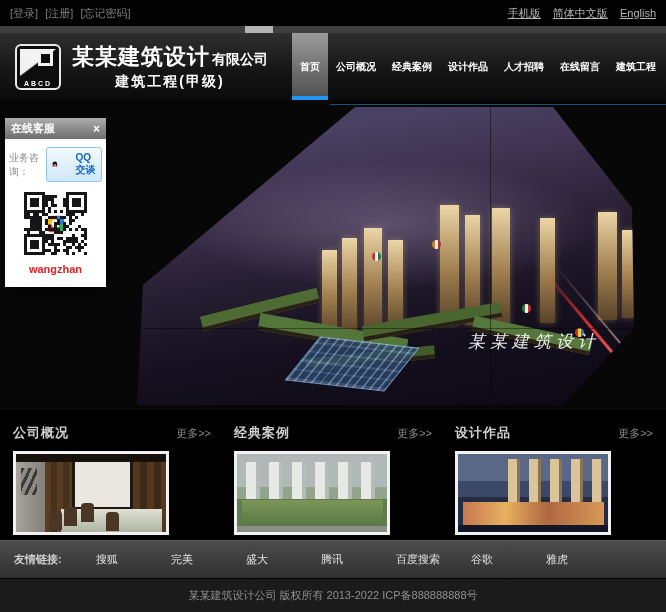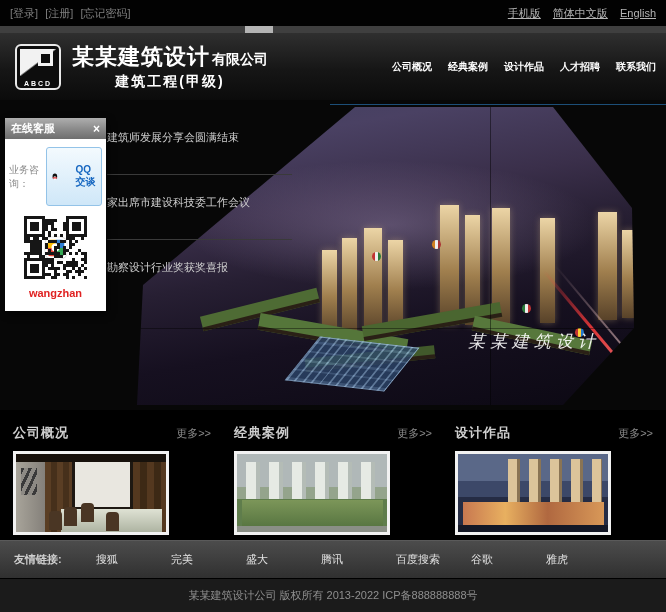--- a/index.html
+++ b/index.html
@@ -75,21 +75,21 @@
   .wm-cn { font-family:"DejaVu Serif",serif; font-style:italic; font-size:17px; color:rgba(255,255,255,.9); letter-spacing:5px; }
   .wm-en { font-size:12px; font-weight:bold; color:rgba(145,168,192,.55); letter-spacing:2px; margin-top:2px; }
 
   
   .panel { position:absolute; left:5px; top:118px; width:101px; z-index:10; box-shadow:2px 3px 7px rgba(0,0,0,.65); background:#fff; }
   .panel-hd { height:21px; background:linear-gradient(#aeaeae,#8c8c8c 50%,#6e6e6e); display:flex; justify-content:space-between; align-items:center; padding:0 6px; color:#fff; font-size:11px; font-weight:bold; }
   .panel-close { cursor:pointer; font-size:12px; line-height:1; }
   .panel-bd { padding:8px 4px 12px; }
   .consult { display:flex; align-items:center; justify-content:space-between; gap:2px; }
   .consult-label { font-size:10px; color:#8a8a8a; }
-  .qq-btn { display:inline-flex; align-items:center; gap:18px; font-size:10px; font-weight:bold; color:#1566c0; background:linear-gradient(#f3fafe,#cfe7f8); border:1px solid #93c3e8; border-radius:3px; padding:16px 5px; cursor:pointer; }
+  .qq-btn { display:inline-flex; align-items:center; gap:18px; font-size:10px; font-weight:bold; color:#1566c0; background:linear-gradient(#f3fafe,#cfe7f8); border:1px solid #93c3e8; border-radius:3px; padding:4px 5px; cursor:pointer; }
   .qr { position:relative; width:63px; height:63px; margin:10px auto 8px; background:#fff; outline:4px solid #fff; }
   .qrm { position:absolute; width:3px; height:3px; background:#161616; }
   .qr-center { position:absolute; left:50%; top:50%; width:21px; height:21px; transform:translate(-50%,-50%); border-radius:6px; border:2px solid #fff; box-shadow:0 0 0 1px #ddd;
     background:conic-gradient(#2e7fd4 0 25%,#34a853 25% 50%,#e94235 50% 75%,#fbbc05 75% 100%); }
   .qr-center::after { content:""; position:absolute; left:50%; top:50%; width:8px; height:8px; transform:translate(-50%,-50%); background:#fff; border-radius:50%; }
   .qr-caption { text-align:center; color:#e02222; font-weight:bold; font-size:11px; margin-top:2px; }
 
   
   .cols { display:flex; justify-content:space-between; padding:12px 13px 0; height:130px; background:#000; }
   .col { width:198px; }
@@ -155,35 +155,32 @@
     <span class="abcd">ABCD</span>
   </div>
   <div class="brand">
     <div class="line1">
       <span class="cname">某某建筑设计</span>
       <span class="suffix">有限公司</span>
     </div>
     <div class="line2">建筑工程(甲级)</div>
   </div>
   <div class="nav">
+    <div class="nav-item active">首页</div>
     <div class="nav-item">公司概况</div>
     <div class="nav-item">经典案例</div>
     <div class="nav-item">设计作品</div>
     <div class="nav-item">人才招聘</div>
-    <div class="nav-item">联系我们</div>
+    <div class="nav-item">在线留言</div>
+    <div class="nav-item">建筑工程</div>
   </div>
 </div>
 <div class="nav-line"></div>
 
 <div class="banner">
-  <ul class="news">
-    <li>建筑师发展分享会圆满结束</li>
-    <li>家出席市建设科技委工作会议</li>
-    <li>勘察设计行业奖获奖喜报</li>
-  </ul>
   <div class="banner-img">
     <i class="glow"></i>
     <span class="towers"><i></i><i></i><i></i><i></i><i></i><i></i><i></i><i></i><i></i><i></i></span>
     <span class="podium"><i></i><i></i><i></i><i></i><i></i></span>
     <i class="canopy"></i>
     <i class="streak1"></i>
     <i class="streak2"></i>
     <i class="balloon b1"></i>
     <i class="balloon b2"></i>
     <i class="balloon b3"></i>

